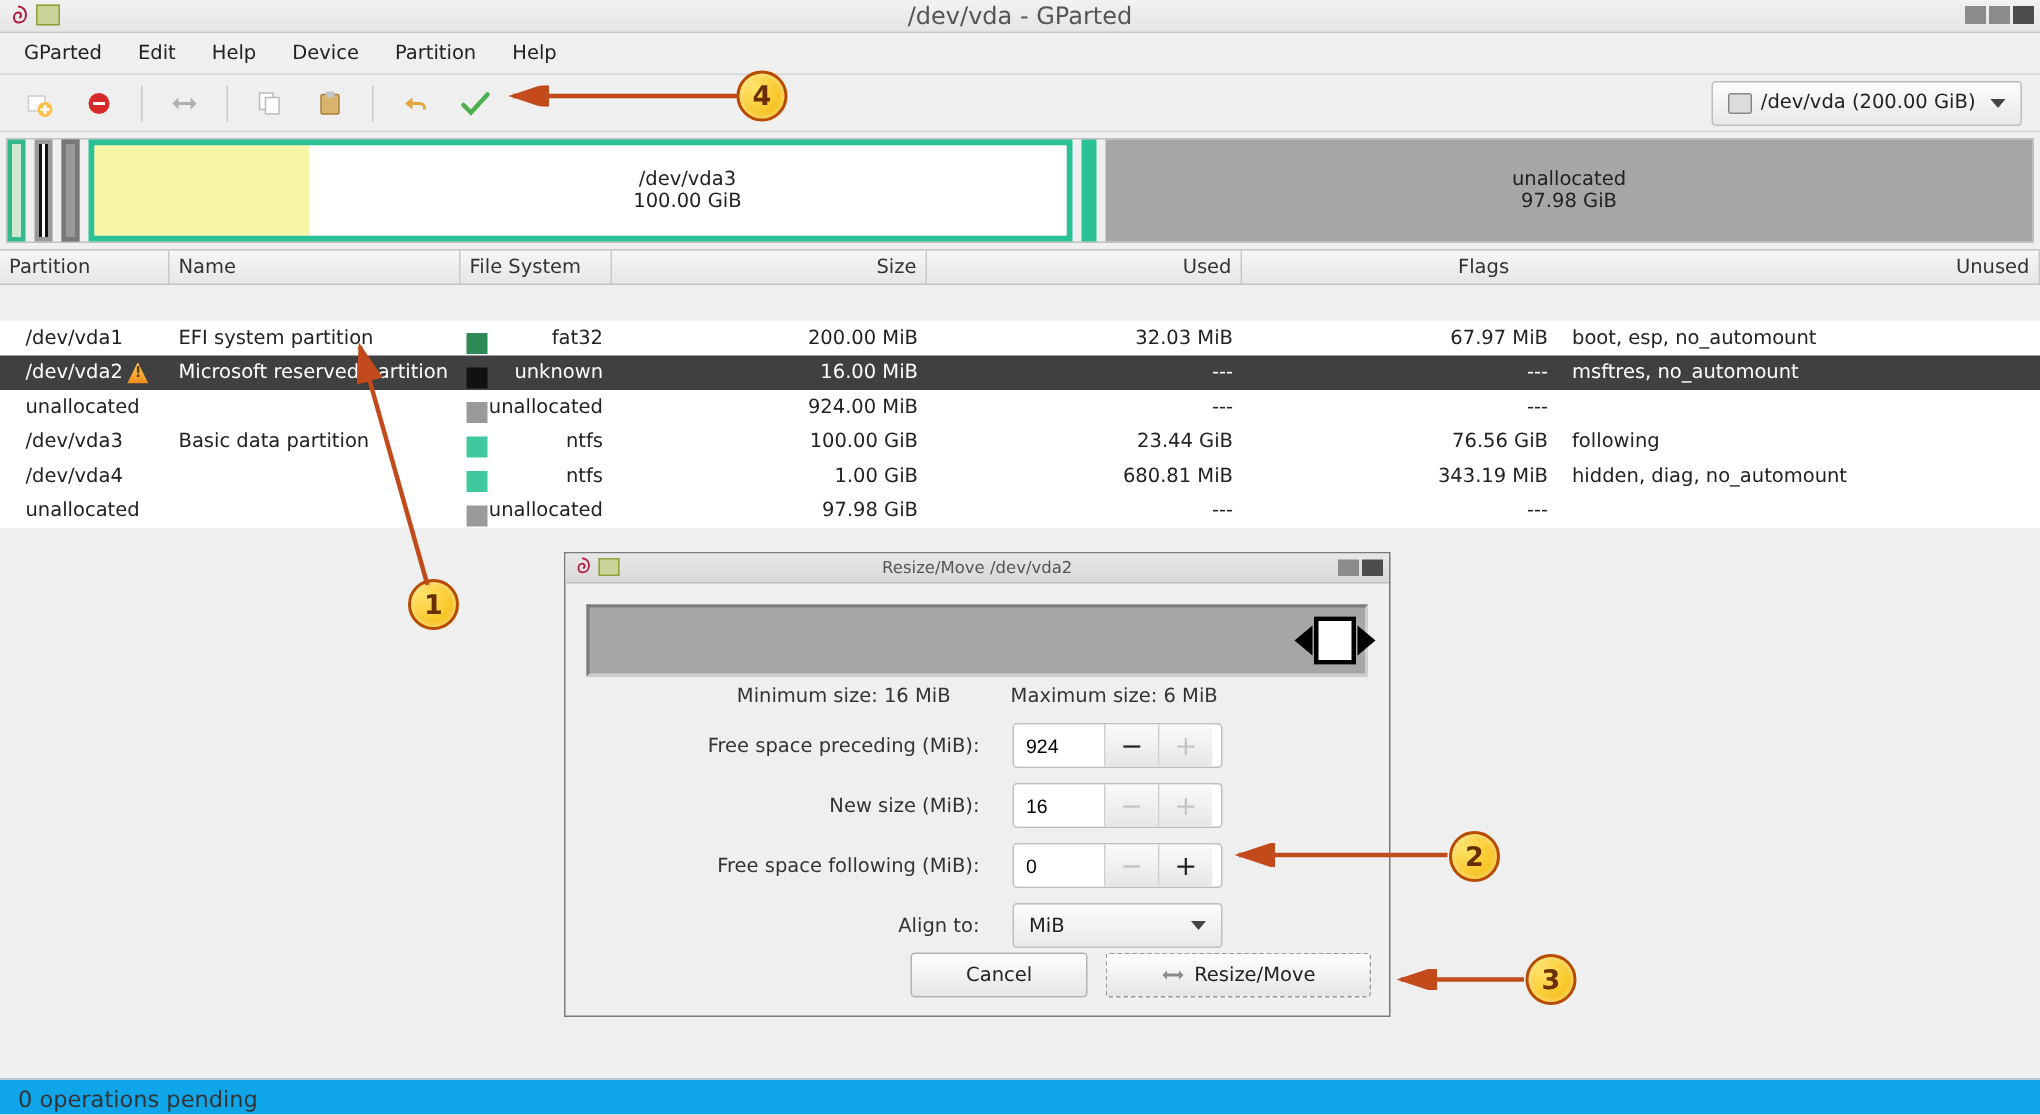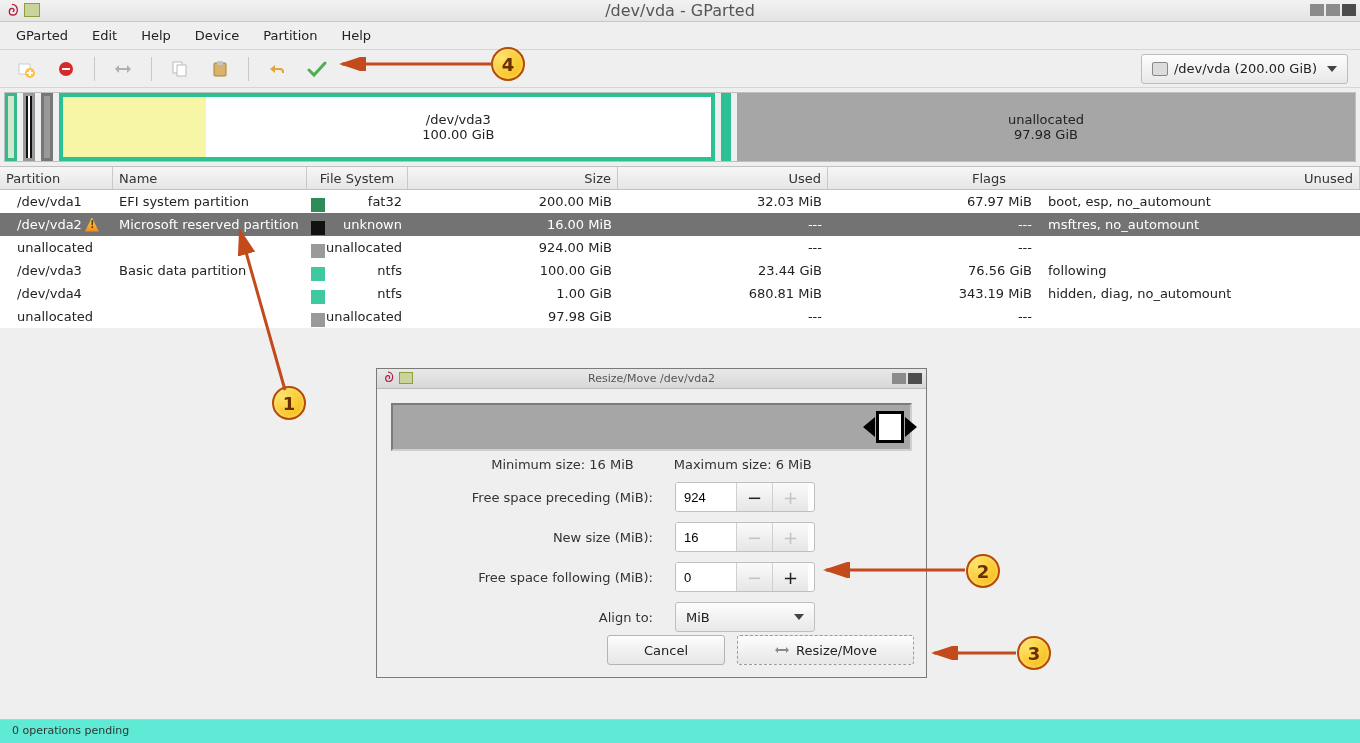--- a/index.html
+++ b/index.html
@@ -24,42 +24,42 @@
   .g-slim.stripe { background: repeating-linear-gradient(90deg,#111 0,#111 2px,#fff 2px,#fff 4px); border:3px solid #999; }
   .g-main { flex:0 0 656px; border:4px solid #2bc195; display:flex; position:relative; }
   .g-main .used { width:22%; background:#f7f6a7; }
   .g-main .free { flex:1; background:#fff; display:flex; flex-direction:column; align-items:center; justify-content:center; }
   .g-gap { width:10px; background:#2bc195; }
   .g-unalloc { flex:1; background:#a6a6a6; display:flex; flex-direction:column; align-items:center; justify-content:center; color:#222;}
   .tableheader { height:24px; background:linear-gradient(#f6f6f6,#e6e6e6); border-top:1px solid #c1c1c1; border-bottom:1px solid #c1c1c1; display:flex; font-size:13px; color:#333; }
   .th { padding:4px 6px; border-right:1px solid #c9c9c9; }
   .th.partition{width:113px;text-align:left;}
   .th.name{width:194px;text-align:left;}
-  .th.fs{width:101px;text-align:center;}
+  .th.fs{width:101px;text-align:left;}
   .th.size{width:210px;text-align:right;}
   .th.used{width:210px;text-align:right;}
   .th.unused{width:210px;text-align:right;}
   .th.flags{flex:1;text-align:center;border-right:none;}
-  .rows { background:#fff; }
+  .rows { background:#fff;margin-top:24px; }
   .row { height:23px; display:flex; align-items:center; padding: 0 0; font-size:13px; }
-  .row.selected { background:#737373; color:#fff; }
+  .row.selected { background:#404040; color:#fff; }
   .cell { padding:0 6px; }
   .cell.partition{width:113px; display:flex; align-items:center; gap:3px;}
   .cell.name{width:194px;}
   .cell.fs{width:101px; text-align:right; position:relative;}
   .cell.fs .sw { position:absolute; left:4px; top:4px; width:14px; height:14px; }
   .cell.size{width:210px; text-align:right;}
   .cell.used{width:210px; text-align:right;}
   .cell.unused{width:210px; text-align:right;}
   .cell.flags{flex:1; text-align:left; padding-left:10px;}
   .sw.fat32{background:#2e8b57;}
   .sw.unknown{background:#111;}
   .sw.unalloc{background:#9a9a9a;}
   .sw.ntfs{background:#3ec9a1;}
-  .statusbar { position:absolute; left:0; right:0; bottom:0; height:24px; background:#5eead4; border-top:1px solid #c8c8c8; padding:4px 12px; color:#333; font-size:11px;}
+  .statusbar { position:absolute; left:0; right:0; bottom:0; height:24px; background:#0ea5e9; border-top:1px solid #c8c8c8; padding:4px 12px; color:#333; font-size:15px;}
   .warn { display:inline-block; width:14px; height:14px; background: linear-gradient(#ffd24a,#f08a1e); clip-path: polygon(50% 0, 100% 100%, 0 100%); position:relative; }
   .warn::after { content:"!"; position:absolute; left:5px; top:1px; font-size:10px; color:#6b3b00; font-weight:bold; }
 
   .dialog { position:absolute; left:376px; top:368px; width:551px; height:310px; background:#efefef; border:1px solid #7a7a7a; box-shadow:none; }
   .dialog .dtitle { height:20px; background:linear-gradient(#e8e8e8,#d8d8d8); border-bottom:1px solid #bbb; display:flex; align-items:center; justify-content:center; font-size:11px; color:#555; position:relative;}
   .dialog .dtitle .swirl2 { position:absolute; left:4px; top:2px; width:14px; height:14px;}
   .dialog .dtitle .appicon2 { position:absolute; left:22px; top:3px; width:14px; height:12px; background:#c9d49a; border:1px solid #8fa03a; }
   .dialog .dtitle .winbtns { position:absolute; right:4px; top:4px; display:flex; gap:2px;}
   .dialog .dtitle .winbtns div { width:14px; height:11px; background:#8b8b8b;}
   .dialog .dtitle .winbtns div:last-child { background:#4d4d4d;}

